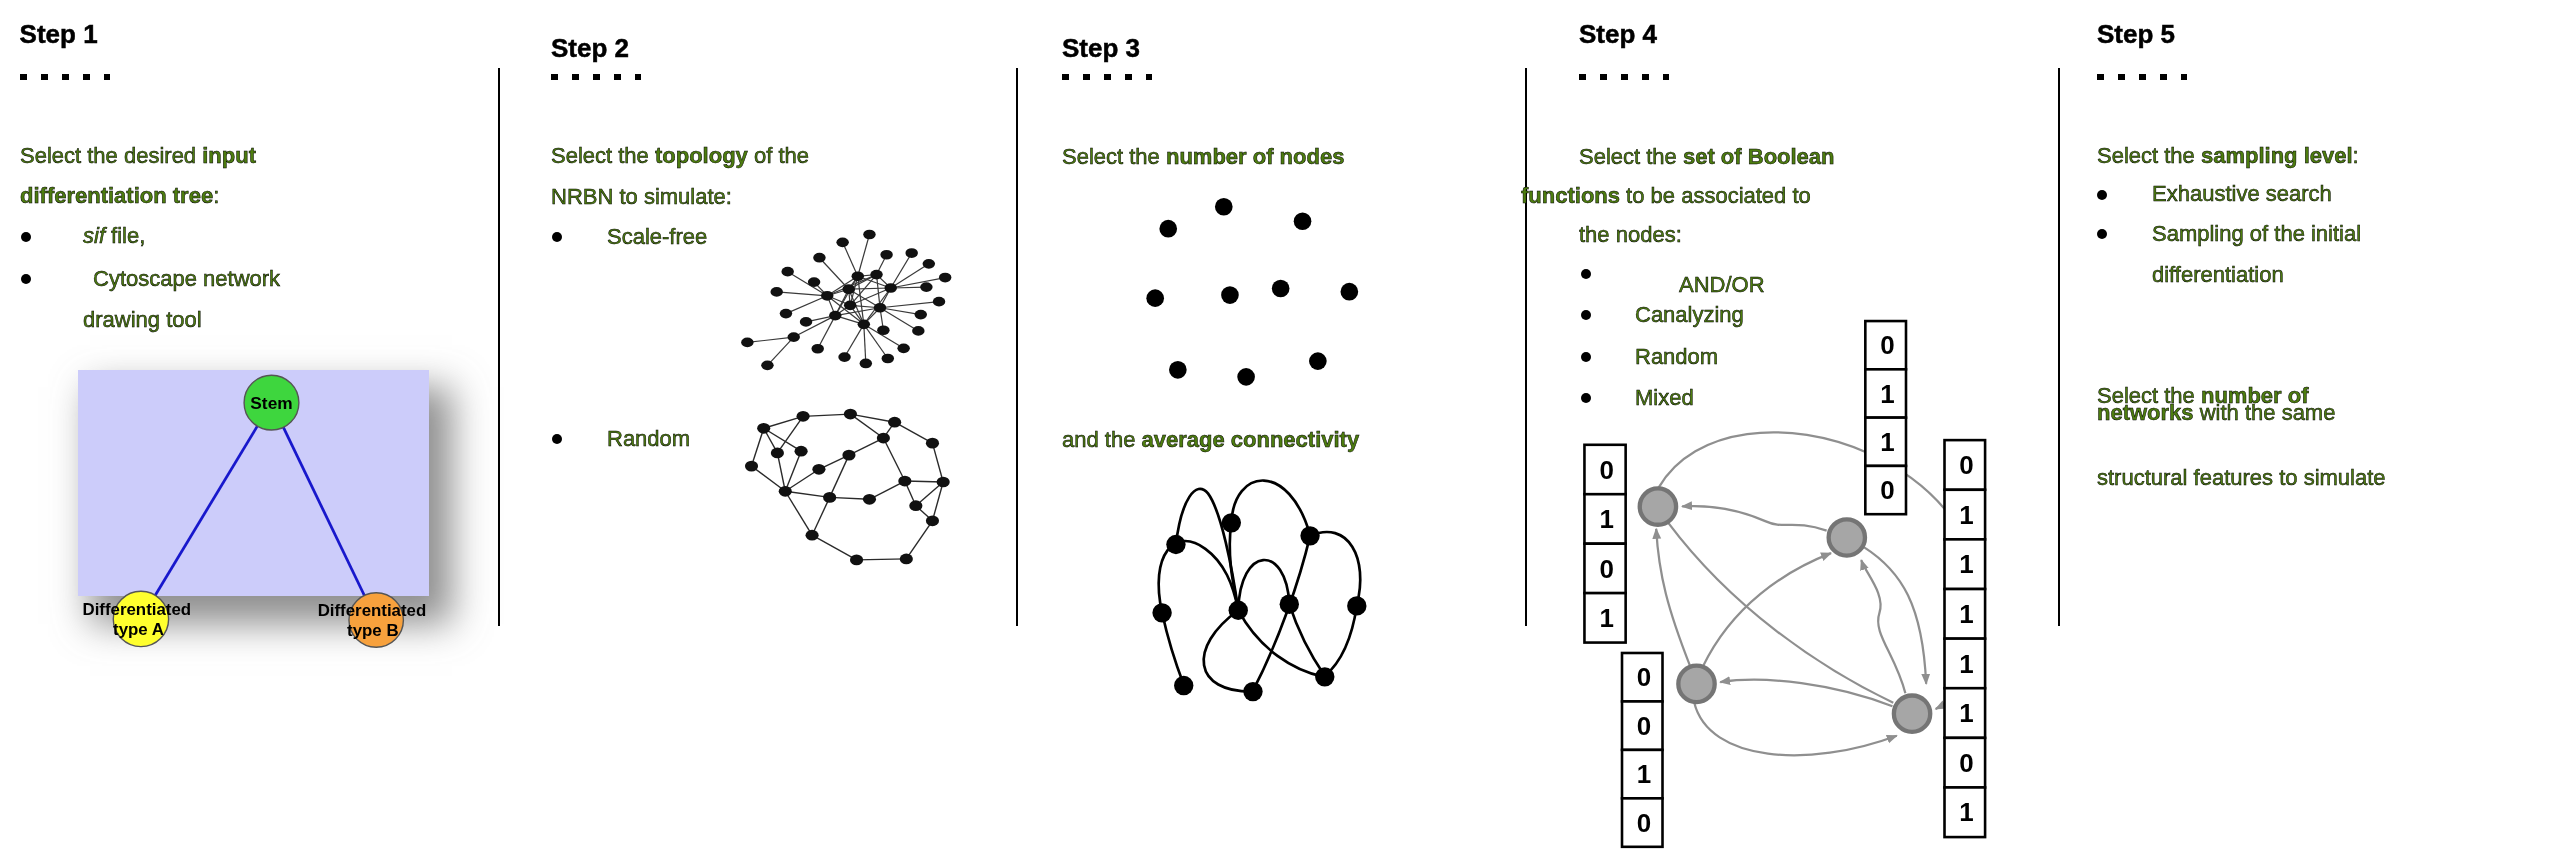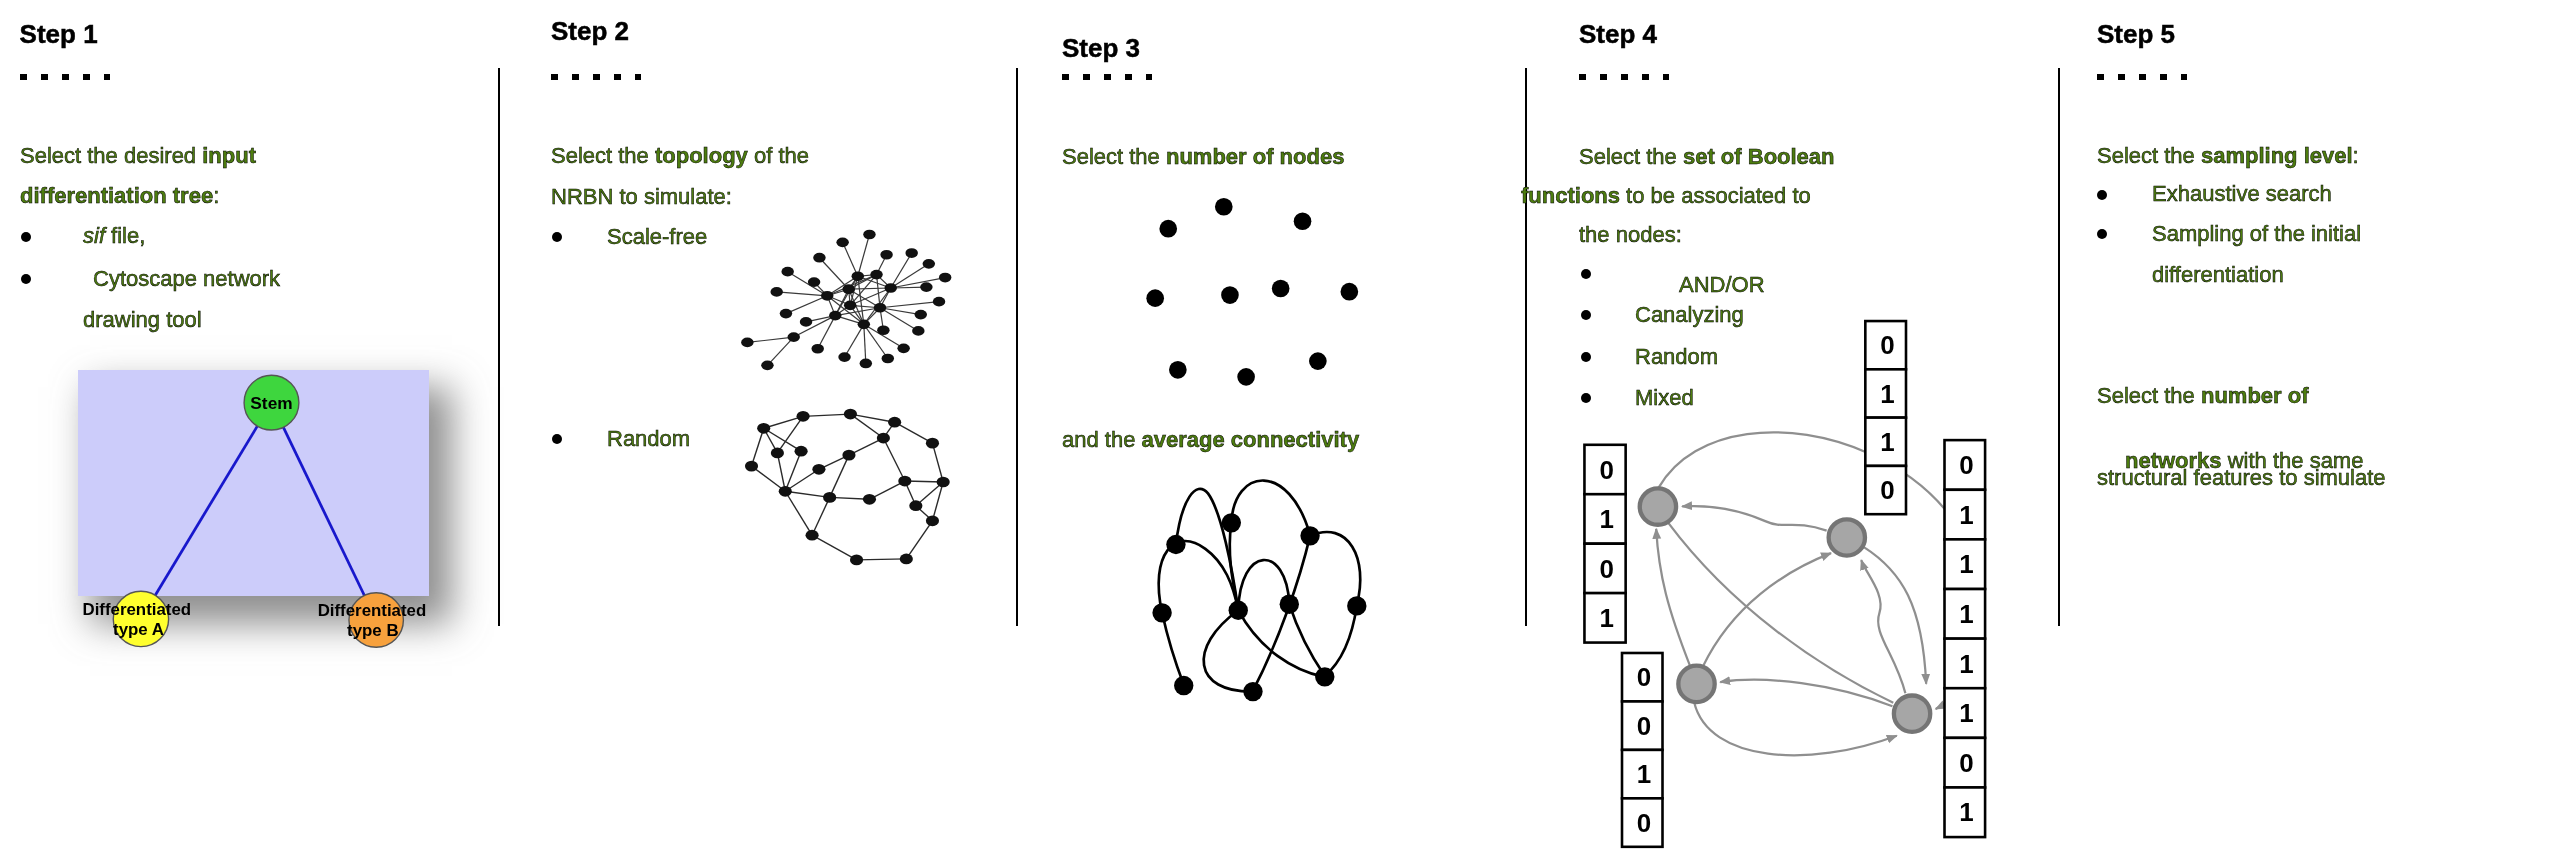--- a/index.html
+++ b/index.html
@@ -4,21 +4,21 @@
 html,body{margin:0;padding:0}
 body{width:2576px;height:851px;background:#fff;font-family:"Liberation Sans",sans-serif;position:relative;overflow:hidden}
 .abs{position:absolute}
 .h{font-weight:bold;font-size:26px;line-height:41px;white-space:nowrap;color:#000;-webkit-text-stroke:0.5px #000}
 .t{font-size:22px;line-height:41px;white-space:nowrap;color:#4d7c0f;-webkit-text-stroke:0.5px #000}
 .dash{width:90px;height:5.6px;background:repeating-linear-gradient(90deg,#000 0 7px,transparent 7px 21px)}
 .vline{width:2.3px;background:#000}
 </style></head><body>
 <div class="h abs" style="left:19.6px;top:14.4px;">Step 1</div>
 <div class="abs dash" style="left:19.6px;top:74px;"></div>
-<div class="h abs" style="left:551px;top:11px;text-align:center;">Step 2</div>
+<div class="h abs" style="left:551px;top:28px;text-align:center;">Step 2</div>
 <div class="abs dash" style="left:551px;top:74px;"></div>
 <div class="h abs" style="left:1062px;top:28px;">Step 3</div>
 <div class="abs dash" style="left:1062px;top:74px;"></div>
 <div class="h abs" style="left:1579px;top:14.4px;">Step 4</div>
 <div class="abs dash" style="left:1579px;top:74px;"></div>
 <div class="h abs" style="left:2097px;top:14.4px;">Step 5</div>
 <div class="abs dash" style="left:2097px;top:74px;"></div>
 <div class="abs vline" style="left:498px;top:68px;height:558px;"></div>
 <div class="abs vline" style="left:1016px;top:68px;height:558px;"></div>
 <div class="abs vline" style="left:1525px;top:68px;height:558px;"></div>
@@ -49,21 +49,21 @@
 <div class="t abs" style="left:1635px;top:336px;">Random</div>
 <div class="abs" style="left:1581px;top:393px;width:10px;height:10px;border-radius:50%;background:#000"></div>
 <div class="t abs" style="left:1635px;top:377px;">Mixed</div>
 <div class="t abs" style="left:2097px;top:135px;">Select the <b>sampling level</b>:</div>
 <div class="abs" style="left:2097px;top:190px;width:10px;height:10px;border-radius:50%;background:#000"></div>
 <div class="t abs" style="left:2152px;top:173px;">Exhaustive search</div>
 <div class="abs" style="left:2097px;top:229px;width:10px;height:10px;border-radius:50%;background:#000"></div>
 <div class="t abs" style="left:2152px;top:213px;">Sampling of the initial</div>
 <div class="t abs" style="left:2152px;top:254px;">differentiation</div>
 <div class="t abs" style="left:2097px;top:375px;">Select the <b>number of</b></div>
-<div class="t abs" style="left:2097px;top:440px;margin-left:28px;"><b>networks</b> with the same</div>
+<div class="t abs" style="left:2097px;top:392px;"><b>networks</b> with the same</div>
 <div class="t abs" style="left:2097px;top:457px;">structural features to simulate</div>
 
 <div class="abs" style="left:78px;top:370px;width:351px;height:226px;background:#ccccfa;box-shadow:17.3px 22.5px 35px 5.2px rgba(95,95,95,0.7);">
 <svg width="351" height="283" viewBox="0 0 406 327">
 <line x1="223.8" y1="37.6" x2="72.8" y2="287.8" stroke="#1818cc" stroke-width="3.2"></line>
 <line x1="223.8" y1="37.6" x2="344.9" y2="289.0" stroke="#1818cc" stroke-width="3.2"></line>
 <circle cx="223.8" cy="37.6" r="31.7" fill="#3ed63e" stroke="#555" stroke-width="1.6"></circle>
 <circle cx="72.8" cy="287.8" r="32" fill="#ffff2e" stroke="#555" stroke-width="1.6"></circle>
 <circle cx="344.9" cy="289.0" r="31.5" fill="#f7a13d" stroke="#555" stroke-width="1.6"></circle>
 <text x="223.8" y="44.6" text-anchor="middle" font-family="Liberation Sans, sans-serif" font-size="20" font-weight="bold" fill="#000">Stem</text>

